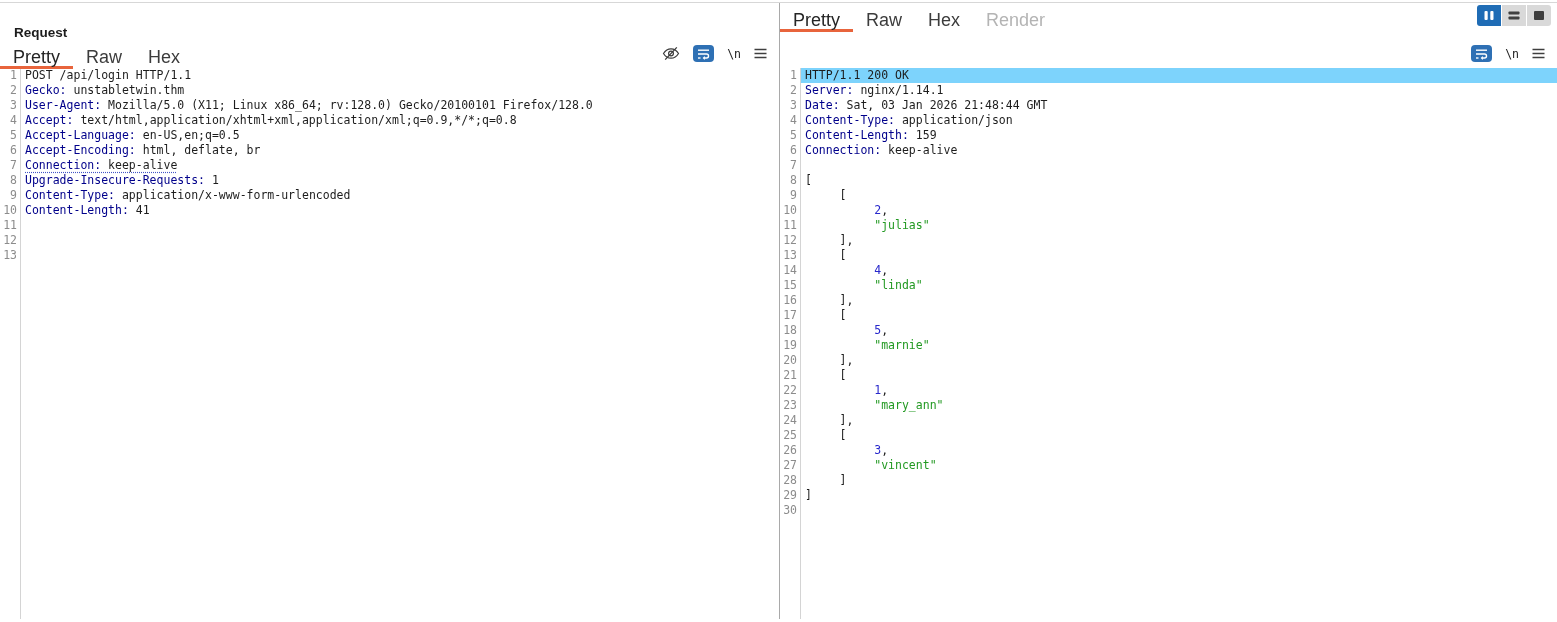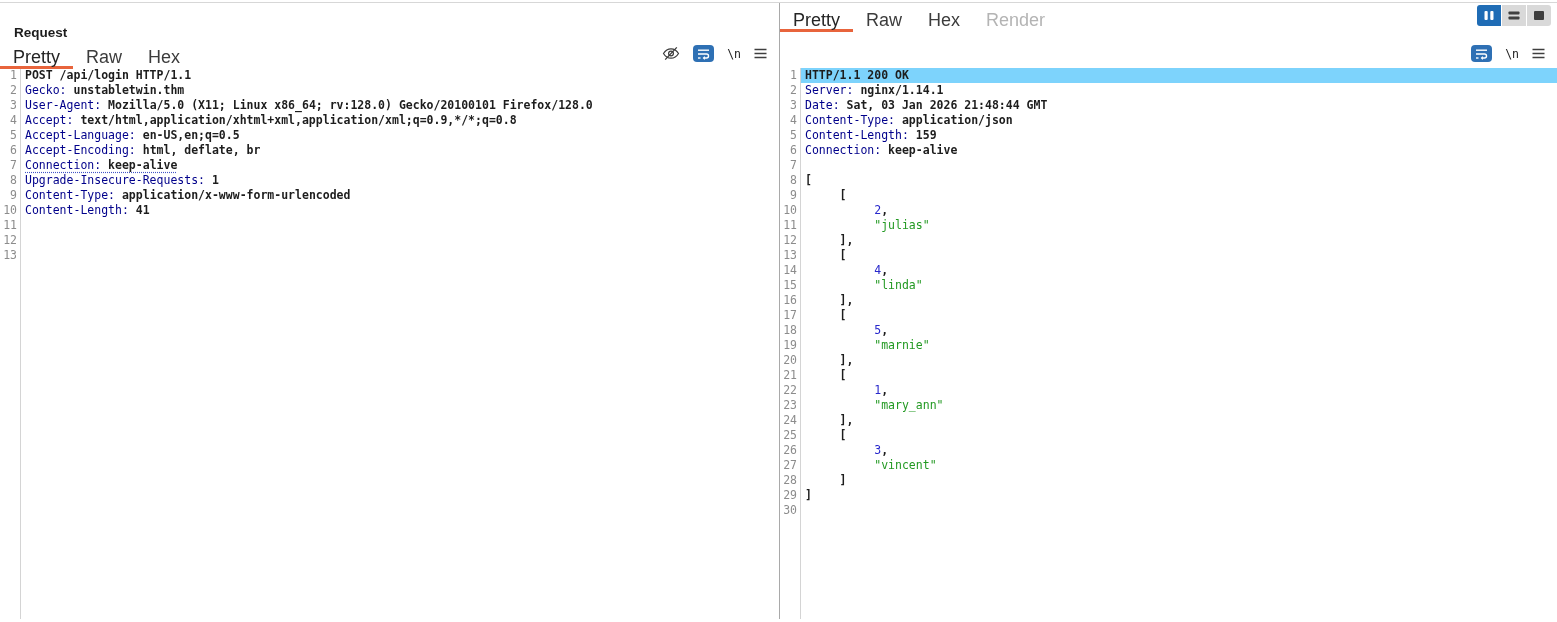--- a/index.html
+++ b/index.html
@@ -36,21 +36,21 @@
 
   
   .editor { flex:1; display:flex; font-family:"DejaVu Sans Mono", monospace;
             font-size:11.5px; line-height:15px; overflow:hidden; }
   .gutter { width:21px; border-right:1px solid #d4d4d4; color:#8c8c8c;
             text-align:right; padding-right:3px; flex:none; }
   .gutter .ln { height:15px; }
   .code { flex:1; overflow:hidden; }
   .code .cl { height:15px; white-space:pre; padding-left:4px; }
   .code .cl.hl { background:#7dd3fc; }
-  .sg.p { color:#1d1d1d;font-weight:bold; }
+  .sg.p { color:#1d1d1d; }
   .sg.k { color:#00008b; }
   .sg.r { color:#b03020; }
   .sg.n { color:#2828cc; }
   .sg.s { color:#229922; }
   .cl.dotted .sg { text-decoration:underline dotted #4356c6; text-underline-offset:3px; }
   .cursor { display:inline-block; width:1px; height:12px; background:#000;
             vertical-align:text-bottom; }
 </style>
 </head>
 <body>

